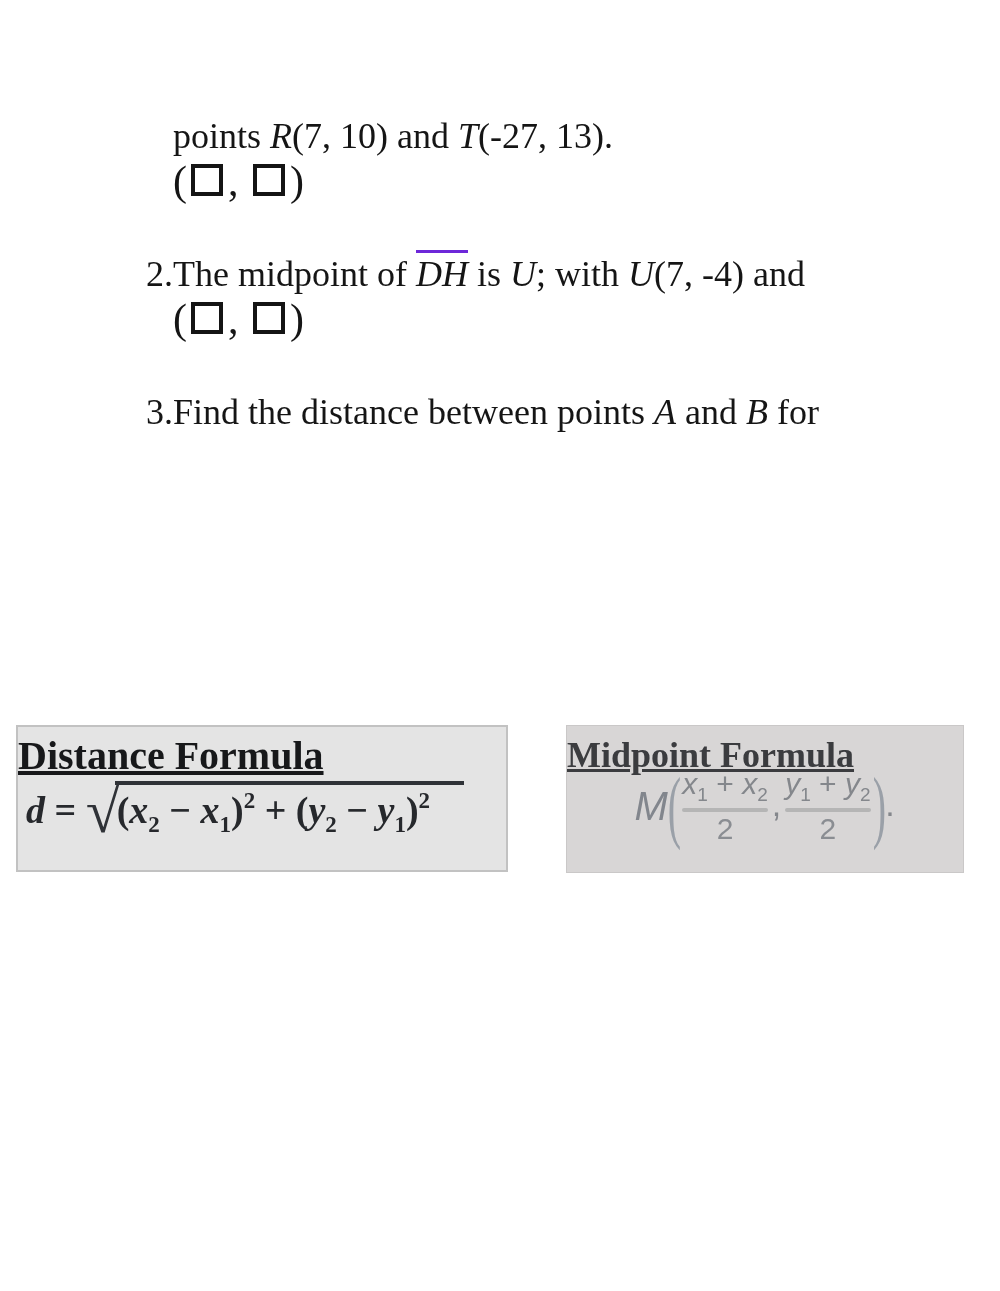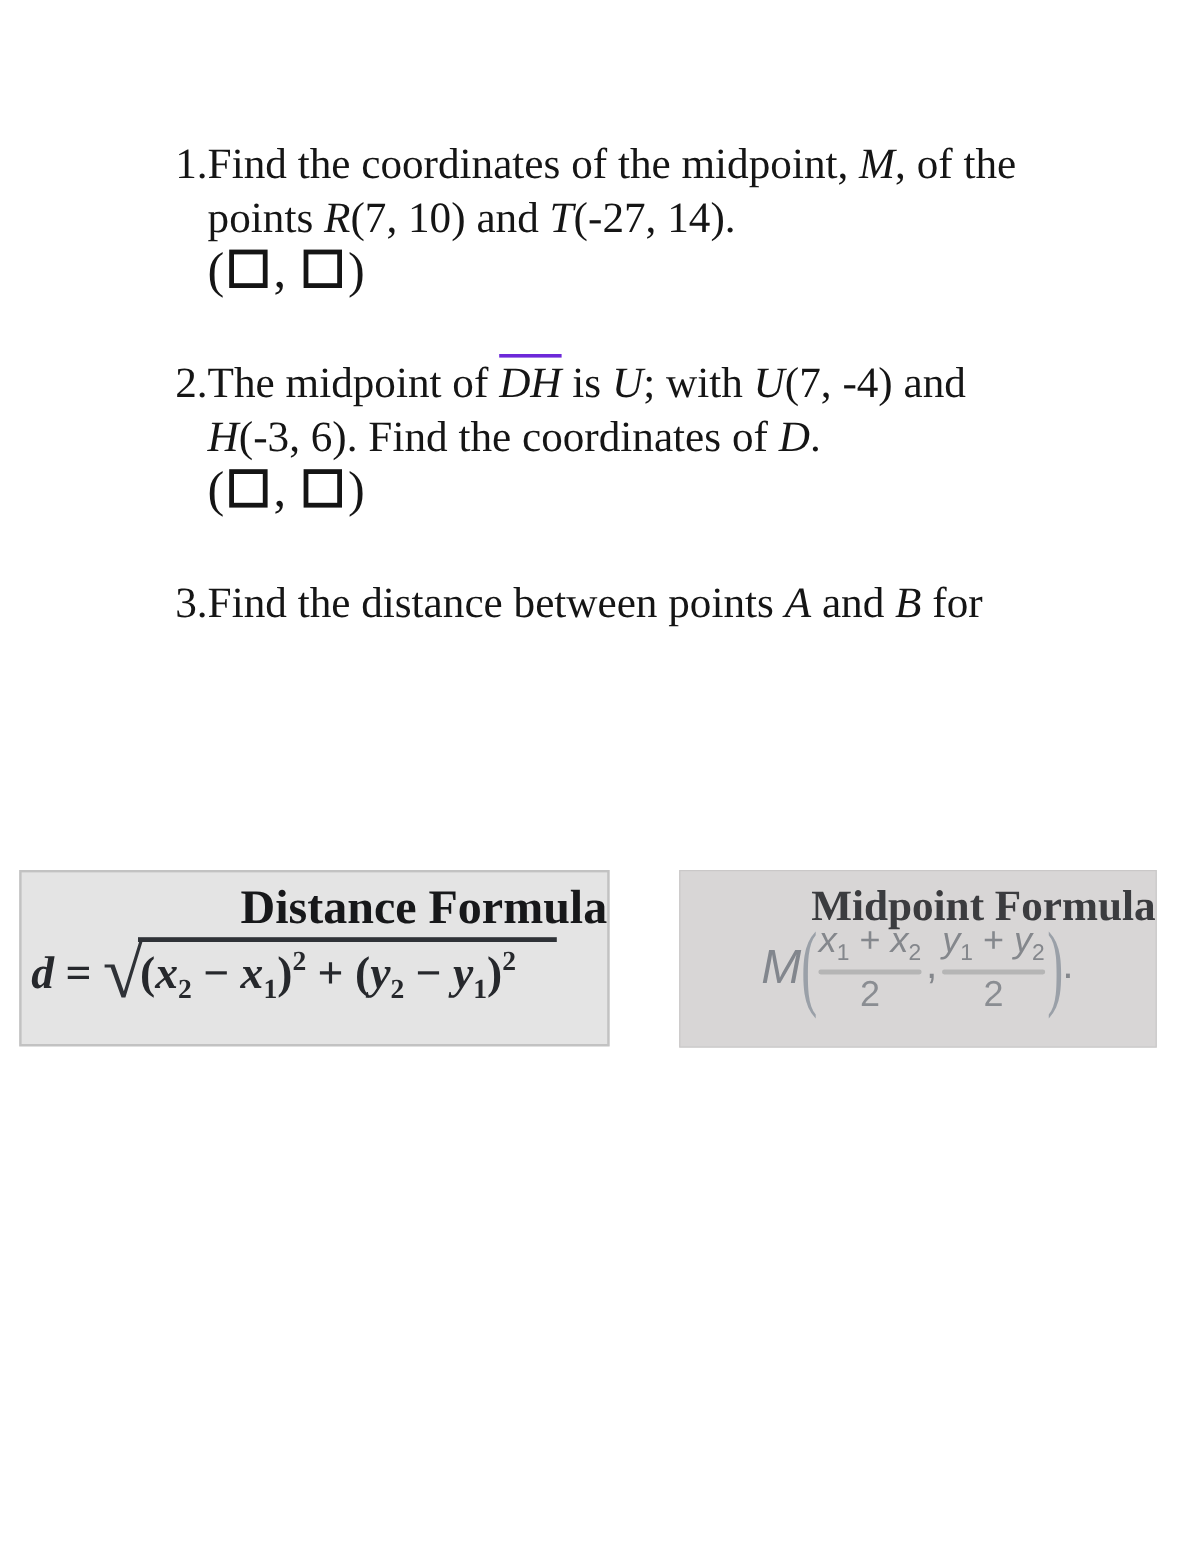--- a/index.html
+++ b/index.html
@@ -30,21 +30,21 @@
   
   .fbox { position:absolute; box-sizing:border-box; }
   .fbox.distance {
     left:16px; top:725px; width:492px; height:147px;
     background:#e4e4e4; border:2px solid #c2c2c2;
   }
   .fbox.midpoint {
     left:566px; top:725px; width:398px; height:148px;
     background:#d8d6d6; border:1px solid #cac8c8;
   }
-  .ftitle { text-align:right; font-weight:bold; }
+  .ftitle { text-align:left; font-weight:bold;text-decoration:underline; }
   .distance .ftitle { font-size:40px; margin-top:5px; color:#17181a; letter-spacing:0px; }
   .midpoint .ftitle { font-size:36px; margin-top:8px; color:#3b3c3f; }
 
   
   .dformula {
     margin:2px 0 0 8px; font-size:38px; font-weight:bold;
     color:#26282c; white-space:nowrap;
   }
   .dformula .rad {
     font-size:62px; font-weight:normal; color:#2f3237;
@@ -83,27 +83,25 @@
   .frac .den { font-size:30px; color:#8a8d92; }
   .mpformula .cma {
     align-self:flex-end; font-size:34px; position:relative; top:-20px; margin:0 1px;
   }
 </style>
 </head>
 <body>
 
 <div class="problems" id="problem-list">
     <div class="problem">
-      <div class="line"><span>1.</span><span>Find the coordinates of the midpoint, </span><span class="it">M</span><span>, of the</span></div>
-      <div class="line cont"><span>points </span><span class="it">R</span><span>(7, 10) and </span><span class="it">T</span><span>(-27, 14).</span></div>
+      <div class="line cont"><span>points </span><span class="it">R</span><span>(7, 10) and </span><span class="it">T</span><span>(-27, 13).</span></div>
       <div class="line cont answer-line"><span>(</span><span class="sq"></span><span>, </span><span class="sq"></span><span>)</span></div>
     </div>
     <div class="problem">
       <div class="line"><span>2.</span><span>The midpoint of </span><span class="it ovl">DH</span><span> is </span><span class="it">U</span><span>; with </span><span class="it">U</span><span>(7, -4) and</span></div>
-      <div class="line cont"><span class="it">H</span><span>(-3, 6). Find the coordinates of </span><span class="it">D</span><span>.</span></div>
       <div class="line cont answer-line"><span>(</span><span class="sq"></span><span>, </span><span class="sq"></span><span>)</span></div>
     </div>
     <div class="problem">
       <div class="line"><span>3.</span><span>Find the distance between points </span><span class="it">A</span><span> and </span><span class="it">B</span><span> for</span></div>
     </div>
   </div>
 
 <div class="fbox distance">
   <div class="ftitle">Distance Formula</div>
   <div class="dformula" id="dformula"><span class="it">d</span><span> = </span><span class="rad">√</span><span class="ov"><span>(</span><span class="it">x</span><span class="sub">2</span><span> − </span><span class="it">x</span><span class="sub">1</span><span>)</span><span class="sup">2</span><span> + (</span><span class="it">y</span><span class="sub">2</span><span> − </span><span class="it">y</span><span class="sub">1</span><span>)</span><span class="sup">2</span></span></div>

